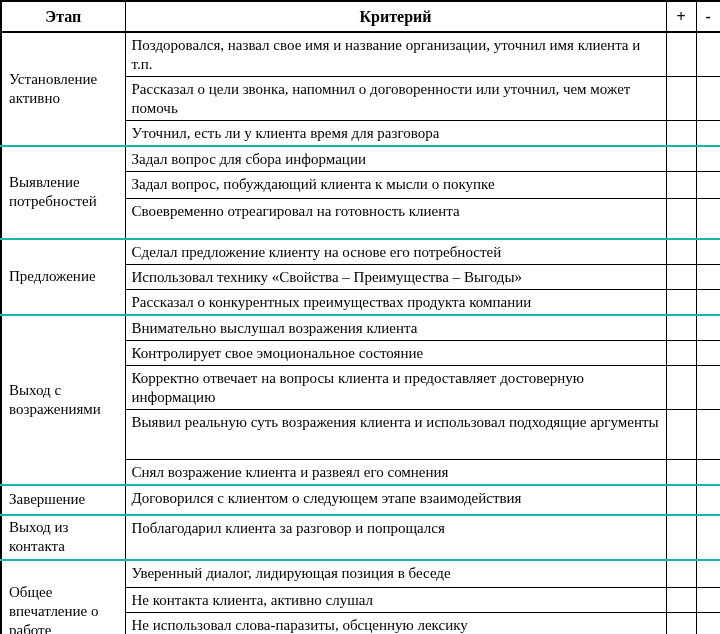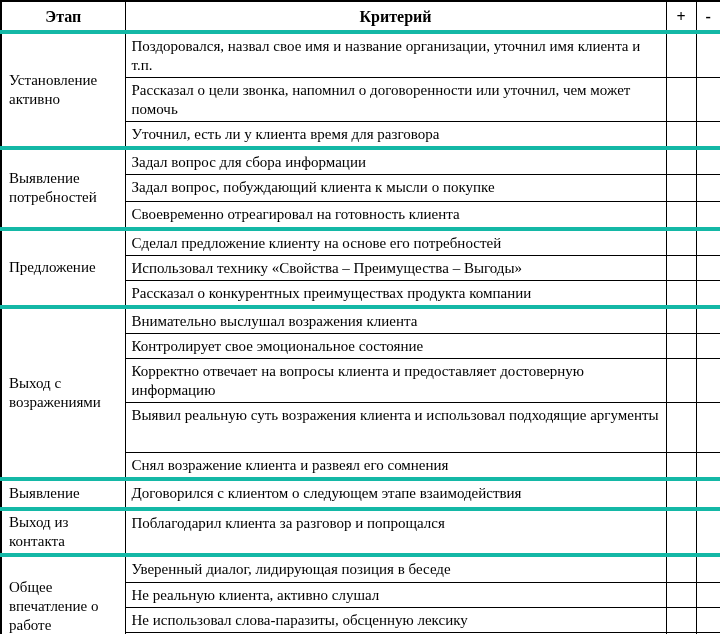--- a/index.html
+++ b/index.html
@@ -51,21 +51,21 @@
     vertical-align: top;
     text-align: left;
     padding: 3px 6px 2px 6px;
   }
   td.mark-cell {
     text-align: center;
     vertical-align: middle;
     padding: 0;
   }
   tr.section-start td {
-    border-top: 4px solid #14b8a6;
+    border-top: 2px solid #14b8a6;
   }
 </style>
 </head>
 <body>
 
 <table class="checklist">
   <colgroup>
     <col class="col-stage">
     <col class="col-criterion">
     <col class="col-plus">
@@ -100,21 +100,21 @@
         <td class="stage-cell" rowspan="3">Выявление потребностей</td>
         <td class="criterion-cell">Задал вопрос для сбора информации</td>
         <td class="mark-cell"></td>
         <td class="mark-cell"></td>
       </tr>
       <tr style="height: 27px;">
         <td class="criterion-cell">Задал вопрос, побуждающий клиента к мысли о покупке</td>
         <td class="mark-cell"></td>
         <td class="mark-cell"></td>
       </tr>
-      <tr style="height: 27px;">
+      <tr style="height: 40px;">
         <td class="criterion-cell">Своевременно отреагировал на готовность клиента</td>
         <td class="mark-cell"></td>
         <td class="mark-cell"></td>
       </tr>
       <tr class="section-start" style="height: 25px;">
         <td class="stage-cell" rowspan="3">Предложение</td>
         <td class="criterion-cell">Сделал предложение клиенту на основе его потребностей</td>
         <td class="mark-cell"></td>
         <td class="mark-cell"></td>
       </tr>
@@ -148,39 +148,39 @@
         <td class="criterion-cell">Выявил реальную суть возражения клиента и использовал подходящие аргументы</td>
         <td class="mark-cell"></td>
         <td class="mark-cell"></td>
       </tr>
       <tr style="height: 20px;">
         <td class="criterion-cell">Снял возражение клиента и развеял его сомнения</td>
         <td class="mark-cell"></td>
         <td class="mark-cell"></td>
       </tr>
       <tr class="section-start" style="height: 30px;">
-        <td class="stage-cell" rowspan="1">Выявление</td>
+        <td class="stage-cell" rowspan="1">Завершение</td>
         <td class="criterion-cell">Договорился с клиентом о следующем этапе взаимодействия</td>
         <td class="mark-cell"></td>
         <td class="mark-cell"></td>
       </tr>
       <tr class="section-start" style="height: 45px;">
         <td class="stage-cell" rowspan="1">Выход из контакта</td>
         <td class="criterion-cell">Поблагодарил клиента за разговор и попрощался</td>
         <td class="mark-cell"></td>
         <td class="mark-cell"></td>
       </tr>
       <tr class="section-start" style="height: 28px;">
         <td class="stage-cell" rowspan="4">Общее впечатление о работе</td>
         <td class="criterion-cell">Уверенный диалог, лидирующая позиция в беседе</td>
         <td class="mark-cell"></td>
         <td class="mark-cell"></td>
       </tr>
       <tr style="height: 25px;">
-        <td class="criterion-cell">Не реальную клиента, активно слушал</td>
+        <td class="criterion-cell">Не контакта клиента, активно слушал</td>
         <td class="mark-cell"></td>
         <td class="mark-cell"></td>
       </tr>
       <tr style="height: 22px;">
         <td class="criterion-cell">Не использовал слова-паразиты, обсценную лексику</td>
         <td class="mark-cell"></td>
         <td class="mark-cell"></td>
       </tr>
       <tr style="height: 22px;">
         <td class="criterion-cell">Не переходил на другие темы (например, личные беседы с клиентом)</td>

